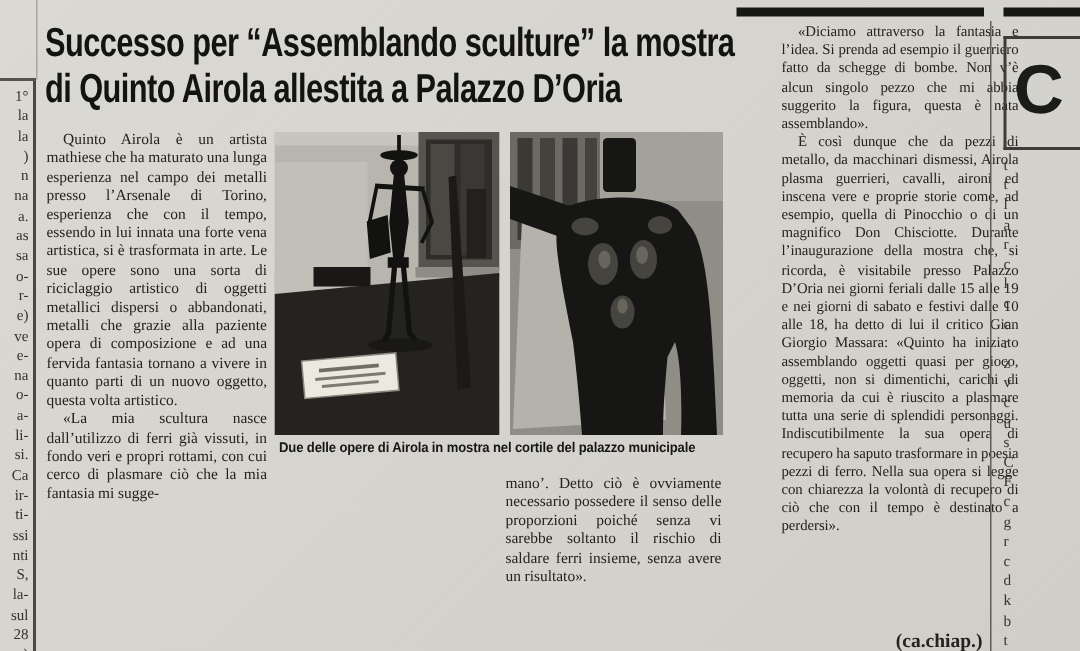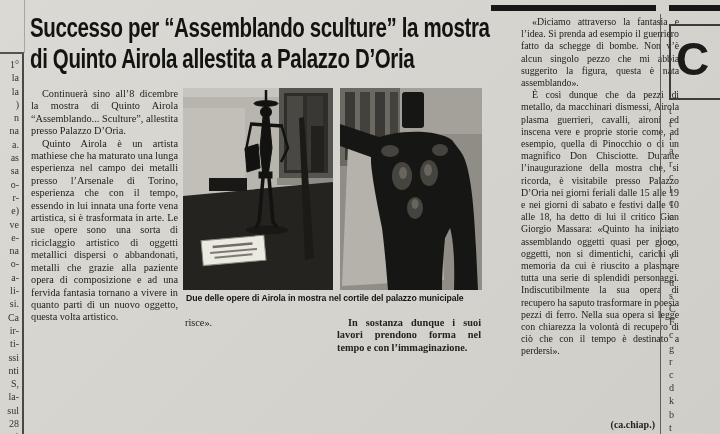--- a/index.html
+++ b/index.html
@@ -29,21 +29,21 @@
   .col{position:absolute;overflow:hidden;color:#24221e;
     font-size:10.3px;line-height:12.4px;text-align:justify;word-spacing:-0.2px;}
   .col1{left:31px;top:88px;width:147px;height:346px;}
   .col2{left:185px;top:317px;width:146px;height:117px;}
   .col3{left:337px;top:317px;width:144px;height:117px;}
   .col4{left:497px;top:16px;width:158px;height:418px;font-size:9.9px;line-height:12.2px;letter-spacing:-0.05px;margin-left:24px;}
   .blk{text-indent:11px;}
   .blk.q{font-weight:700;}
   .blk.c{text-indent:0;}
   .sig{position:absolute;left:497px;top:419px;width:158px;text-align:right;
-    font-size:10px;font-weight:700;color:#24221e;}
+    font-size:13px;font-weight:700;color:#24221e;}
 
   
   .photo{position:absolute;top:88px;height:202px;}
   .photo svg{display:block;}
   .photo-left{left:183px;width:150px;}
   .photo-right{left:340px;width:142px;}
   .caption{position:absolute;left:186px;top:292px;white-space:nowrap;
     font-family:"Liberation Sans", sans-serif;font-weight:700;font-size:9.4px;color:#161614;
     transform:scaleX(0.93);transform-origin:0 0;letter-spacing:-0.1px;}
 
@@ -98,22 +98,22 @@
       <div class="frag">28</div>
       <div class="frag">n.)</div>
     </div>
 
   <h1 class="headline">
     <span class="hl">Successo per “Assemblando sculture” la mostra</span>
     <span class="hl">di Quinto Airola allestita a Palazzo D’Oria</span>
   </h1>
 
   <div class="col col1">
-      <div class="blk p">Continuerà sino all’8 dicembre la mostra di Quinto Airola “Assemblando... Sculture”, allestita presso Palazzo D’Oria.</div>
       <div class="blk p">Quinto Airola è un artista mathiese che ha maturato una lunga esperienza nel campo dei metalli presso l’Arsenale di Torino, esperienza che con il tempo, essendo in lui innata una forte vena artistica, si è trasformata in arte. Le sue opere sono una sorta di riciclaggio artistico di oggetti metallici dispersi o abbandonati, metalli che grazie alla paziente opera di composizione e ad una fervida fantasia tornano a vivere in quanto parti di un nuovo oggetto, questa volta artistico.</div>
+      <div class="blk p">«La mia scultura nasce dall’utilizzo di ferri già vissuti, in fondo veri e propri rottami, con cui cerco di plasmare ciò che la mia fantasia mi sugge-</div>
     </div>
 
   <div class="photo photo-left">
     <svg width="150" height="202" viewBox="0 0 150 202">
       <rect width="150" height="202" fill="#b7b5ae"></rect>
       <rect x="0" y="0" width="150" height="9" fill="#c7c5be"></rect>
       <rect x="0" y="20" width="62" height="95" fill="#c1bfb8"></rect>
       <g>
         <rect x="96" y="0" width="54" height="92" fill="#56544e"></rect>
         <rect x="101" y="5" width="44" height="80" fill="#2f2d29"></rect>
@@ -176,24 +176,23 @@
         <ellipse cx="63" cy="85" rx="4" ry="6"></ellipse>
         <ellipse cx="88" cy="82" rx="4" ry="6"></ellipse>
         <ellipse cx="75" cy="116" rx="3.5" ry="5"></ellipse>
       </g>
     </svg>
   </div>
 
   <div class="caption">Due delle opere di Airola in mostra nel cortile del palazzo municipale</div>
 
   <div class="col col2">
-      <div class="blk c">risce».</div>
     </div>
   <div class="col col3">
-      <div class="blk q">In sostanza dunque i suoi lavori prendono forma nel tempo e con l’immaginazione.</div>
+      <div class="blk c">mano’. Detto ciò è ovviamente necessario possedere il senso delle proporzioni poiché senza vi sarebbe soltanto il rischio di saldare ferri insieme, senza avere un risultato».</div>
     </div>
 
   <div class="topbar main"></div>
   <div class="col col4">
       <div class="blk p">«Diciamo attraverso la fantasia e l’idea. Si prenda ad esempio il guerriero fatto da schegge di bombe. Non v’è alcun singolo pezzo che mi abbia suggerito la figura, questa è nata assemblando».</div>
       <div class="blk p">È così dunque che da pezzi di metallo, da macchinari dismessi, Airola plasma guerrieri, cavalli, aironi ed inscena vere e proprie storie come, ad esempio, quella di Pinocchio o di un magnifico Don Chisciotte. Durante l’inaugurazione della mostra che, si ricorda, è visitabile presso Palazzo D’Oria nei giorni feriali dalle 15 alle 19 e nei giorni di sabato e festivi dalle 10 alle 18, ha detto di lui il critico Gian Giorgio Massara: «Quinto ha iniziato assemblando oggetti quasi per gioco, oggetti, non si dimentichi, carichi di memoria da cui è riuscito a plasmare tutta una serie di splendidi personaggi. Indiscutibilmente la sua opera di recupero ha saputo trasformare in poesia pezzi di ferro. Nella sua opera si legge con chiarezza la volontà di recupero di ciò che con il tempo è destinato a perdersi».</div>
     </div>
   <div class="sig">(ca.chiap.)</div>
 
   <div class="right-rule"></div>

